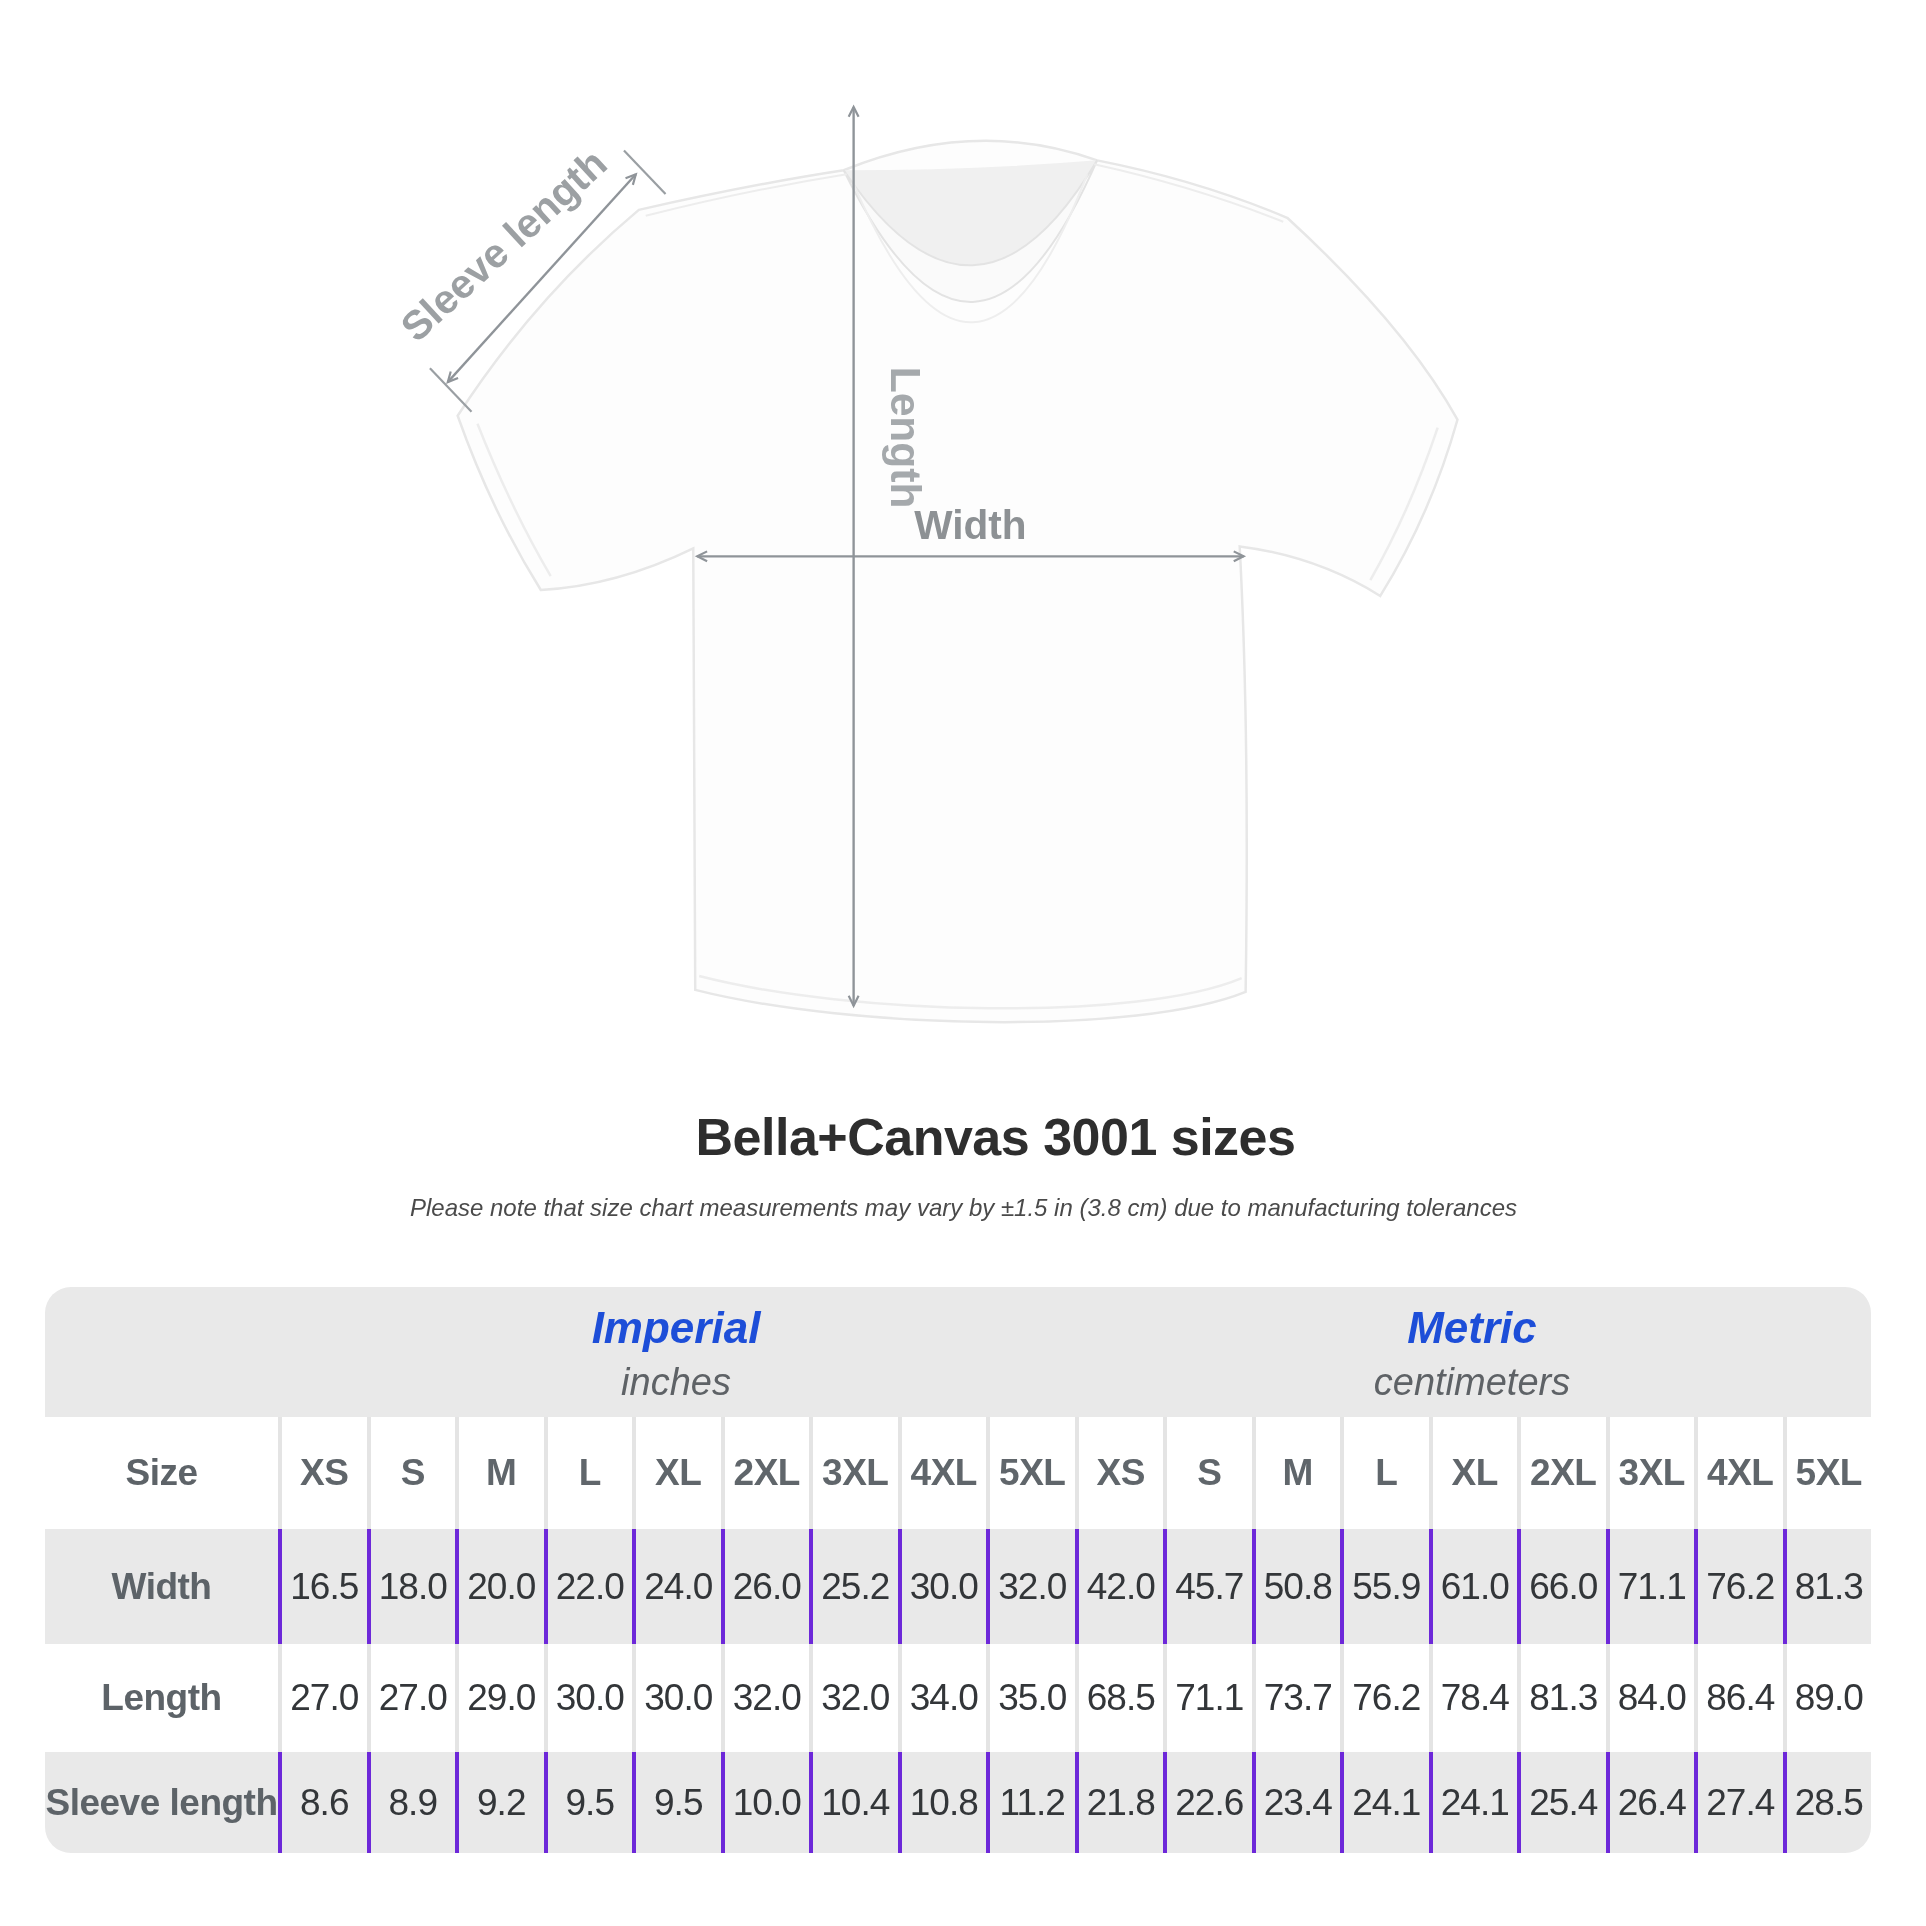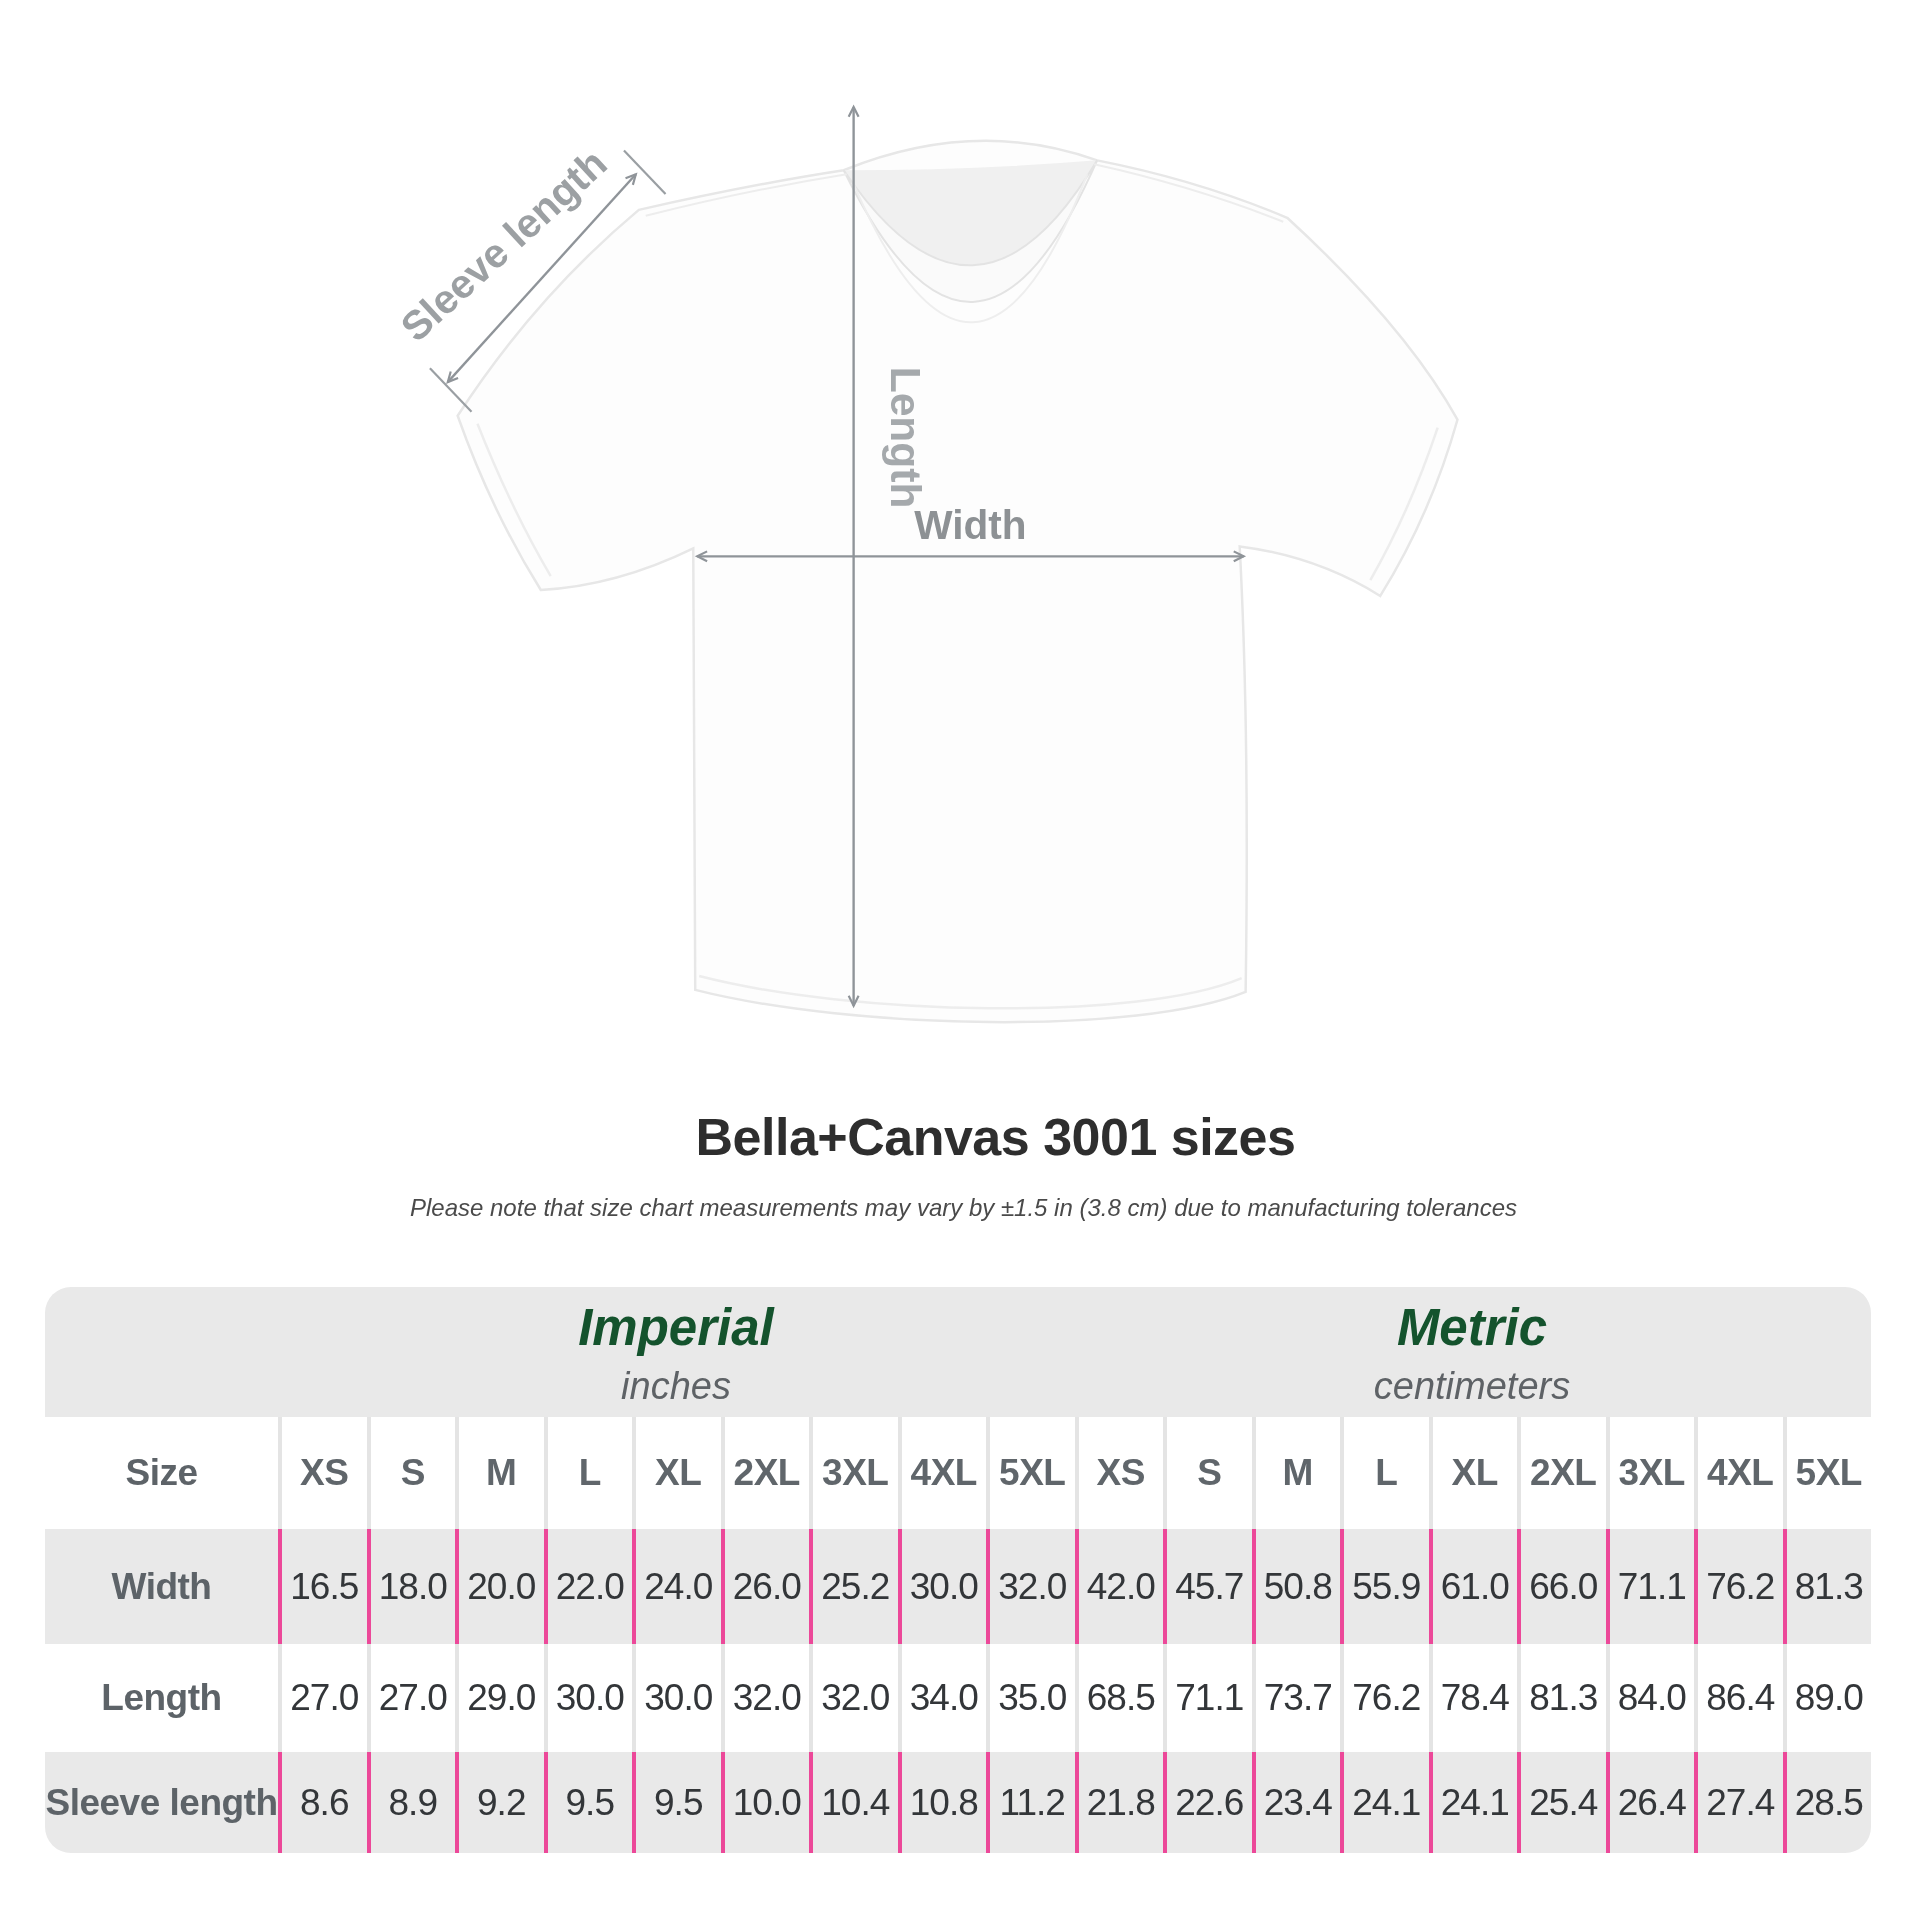--- a/index.html
+++ b/index.html
@@ -37,32 +37,32 @@
     background:#ffffff;
   }
   .band{
     display:grid; grid-template-columns:233px 796px 796px;
     height:130px; background:#e9e9e9;
   }
   .band-group{
     display:flex; flex-direction:column; align-items:center; justify-content:center;
     padding-top:4px;
   }
-  .g-title{ font-size:51px; font-weight:bold; font-style:italic; color:#14532d; line-height:1.1; }
+  .g-title{ font-size:44px; font-weight:bold; font-style:italic; color:#1d4ed8; line-height:1.1; }
   .g-sub{ font-size:38px; font-style:italic; color:#5e6266; margin-top:8px; }
 
   .trow{ display:grid; grid-template-columns:233px repeat(18, 1fr); }
   .r-size{ height:112px; background:#ffffff; }
   .r-g1 { height:115px; background:#e9e9e9; }
   .r-w1 { height:108px; background:#ffffff; }
   .r-g2 { height:102px; background:#e9e9e9; }
 
   .cell{ display:flex; align-items:center; justify-content:center; }
   .r-size .cell + .cell, .r-w1 .cell + .cell { border-left:4px solid #e4e4e4; }
-  .r-g1 .cell + .cell,  .r-g2 .cell + .cell { border-left:4px solid #ec4899; }
+  .r-g1 .cell + .cell,  .r-g2 .cell + .cell { border-left:4px solid #6d28d9; }
 
   .lbl{ font-weight:bold; color:#5d6368; font-size:37px; letter-spacing:-0.5px; }
   .szh{ font-weight:bold; color:#60666b; font-size:37px; letter-spacing:-0.5px; }
   .val{ color:#333639; font-size:37px; letter-spacing:-1px; }
 </style>
 </head>
 <body>
 
 <div id="canvas">
 

